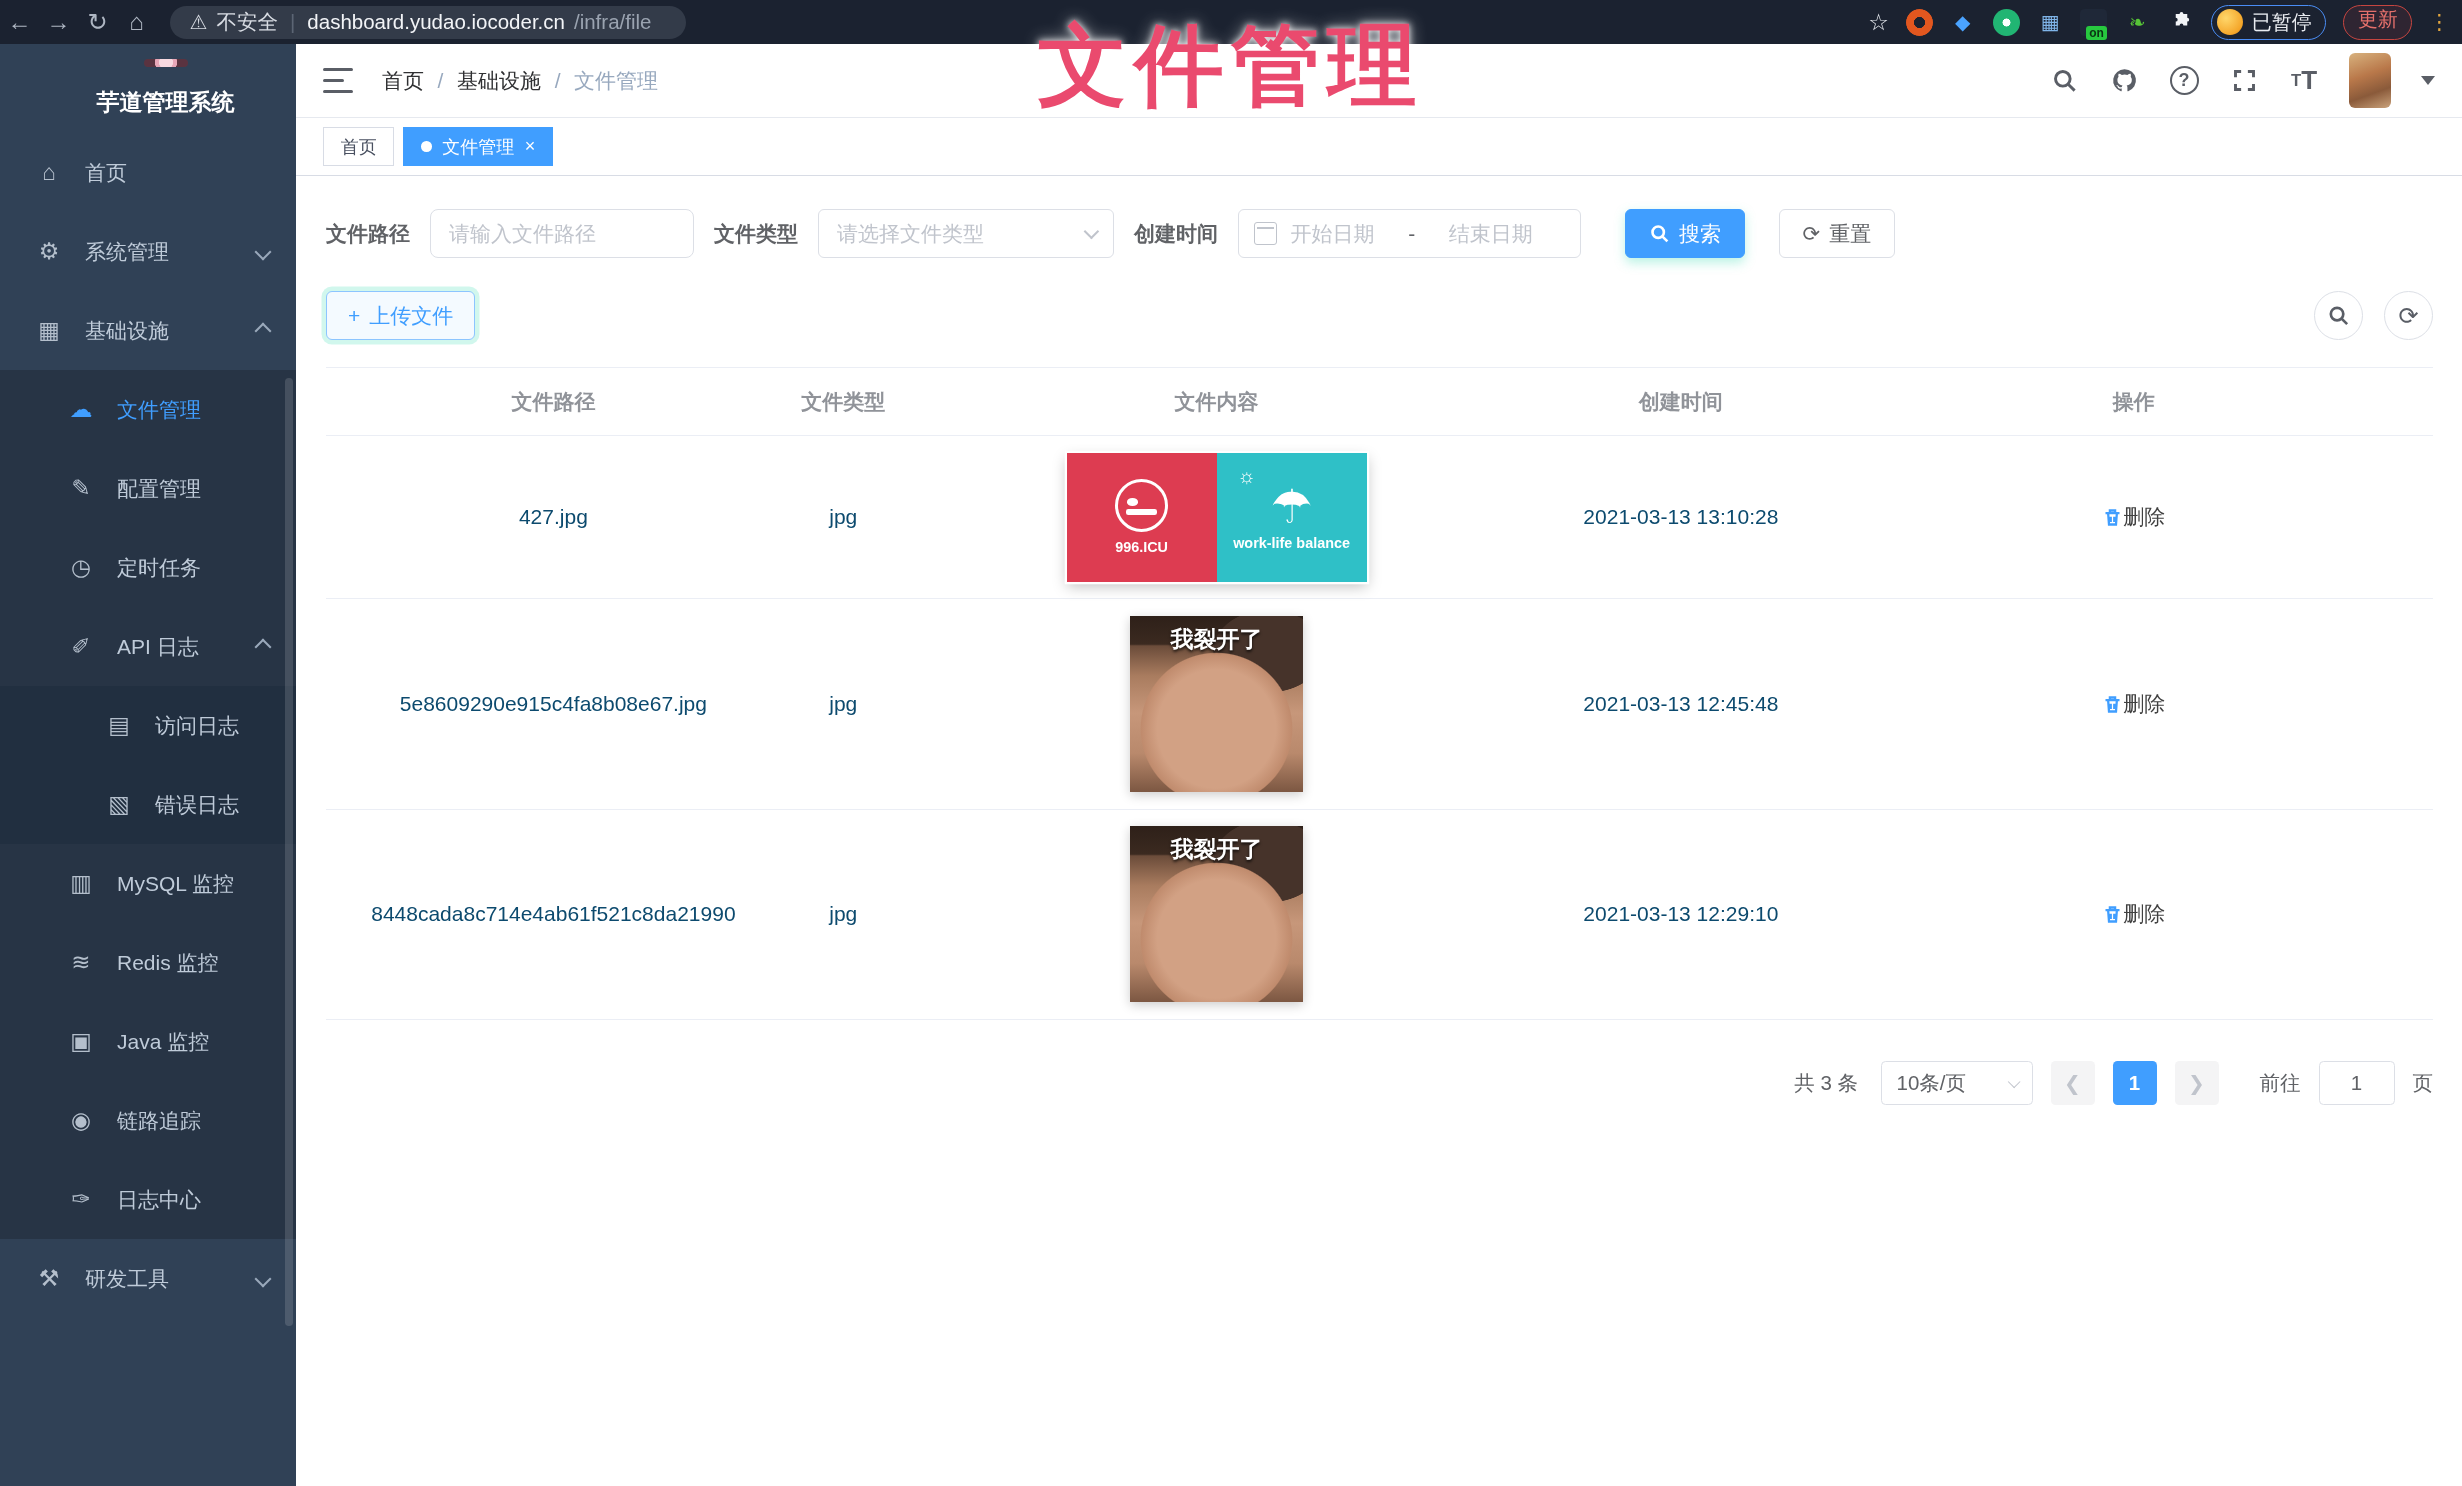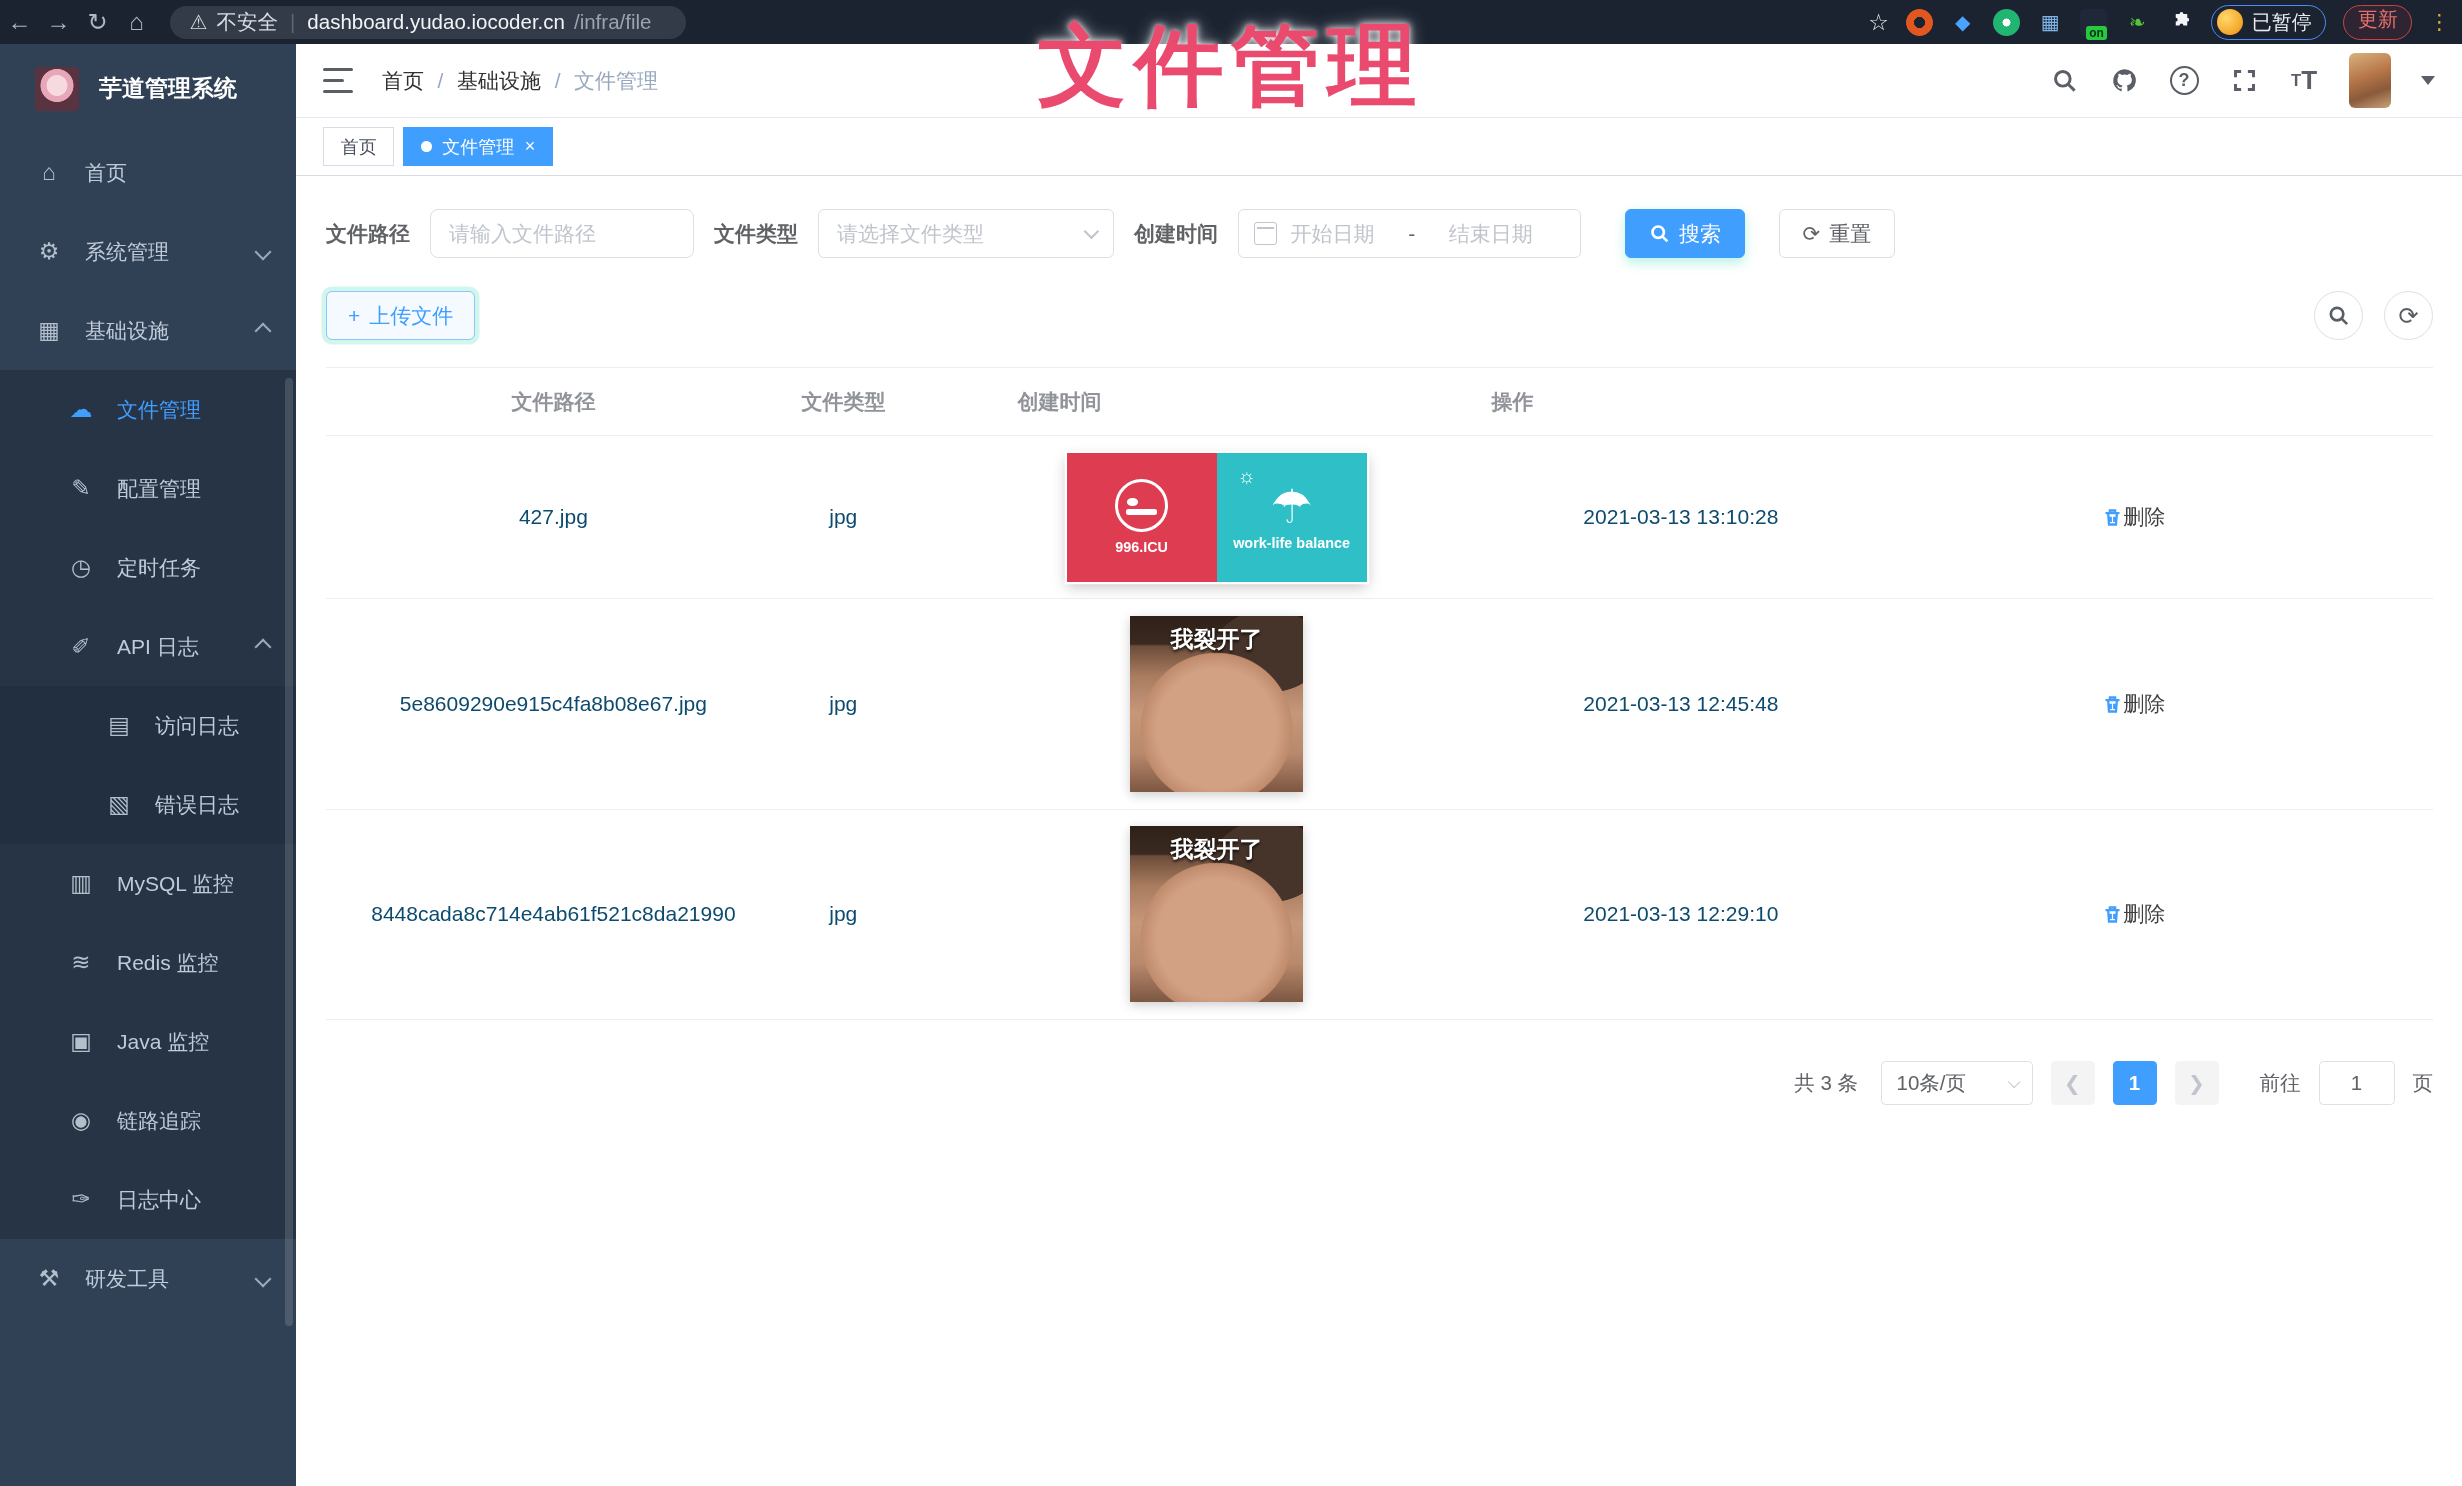--- a/index.html
+++ b/index.html
@@ -39,21 +39,21 @@
   
   .overlay-title { position:absolute; top:6px; left:50%; transform:translateX(-50%); z-index:50;
      font-size:89px; font-weight:bold; color:#ea4a6e; letter-spacing:7.6px; white-space:nowrap;
      text-shadow:0 0 7.6px rgba(255,255,255,.95), 0 0 16.7px rgba(255,255,255,.6); }
 
   
   .app { position:absolute; top:44px; left:0; width:2462px; height:1443px; display:flex; }
 
   
   .sidebar { width:296px; height:100%; background:#304156; flex:none; position:relative; overflow:hidden; }
-  .side-head { display:flex; align-items:center; gap:20px; padding:15px 0 15px 35px; height:89px; }
+  .side-head { display:flex; align-items:center; gap:20px; padding:15px 0 15px 35px; height:89px;flex-direction:column; }
   .logo { width:44px; height:44px; border-radius:4.5px;
      background:radial-gradient(circle at 50% 42%, #f7d9e0 0 30%, #e8a7b8 32% 48%, #5a3340 50% 100%); }
   .side-title { color:#fff; font-size:23px; font-weight:bold; }
   .menu { list-style:none; }
   .mi { display:flex; align-items:center; height:79px; color:#bfcbd9; font-size:21px; cursor:pointer; position:relative; }
   .mi .ico { width:26px; text-align:center; margin-right:23px; font-size:23px; color:#b4bfcc; }
   .mi.l1 { padding-left:36px; }
   .mi.l2 { padding-left:68px; background:#273445; }
   .mi.l3 { padding-left:106px; background:#212f40; }
   .mi.active { color:#409eff; }
@@ -386,20 +386,21 @@
             <span class="circle-btn">
               <span class="refresh">⟳</span>
             </span>
           </span>
         </div>
 
         <div class="tbl">
           <div class="trow head">
             <span class="c1">文件路径</span>
             <span class="c2">文件类型</span>
+            <span class="c3">文件内容</span>
             <span class="c4">创建时间</span>
             <span class="c5">操作</span>
           </div>
 
           <div class="trow body">
             <span class="c1 cell">427.jpg</span>
             <span class="c2 cell">jpg</span>
             <span class="c3">
               <span class="banner">
                 <span class="b-left">

